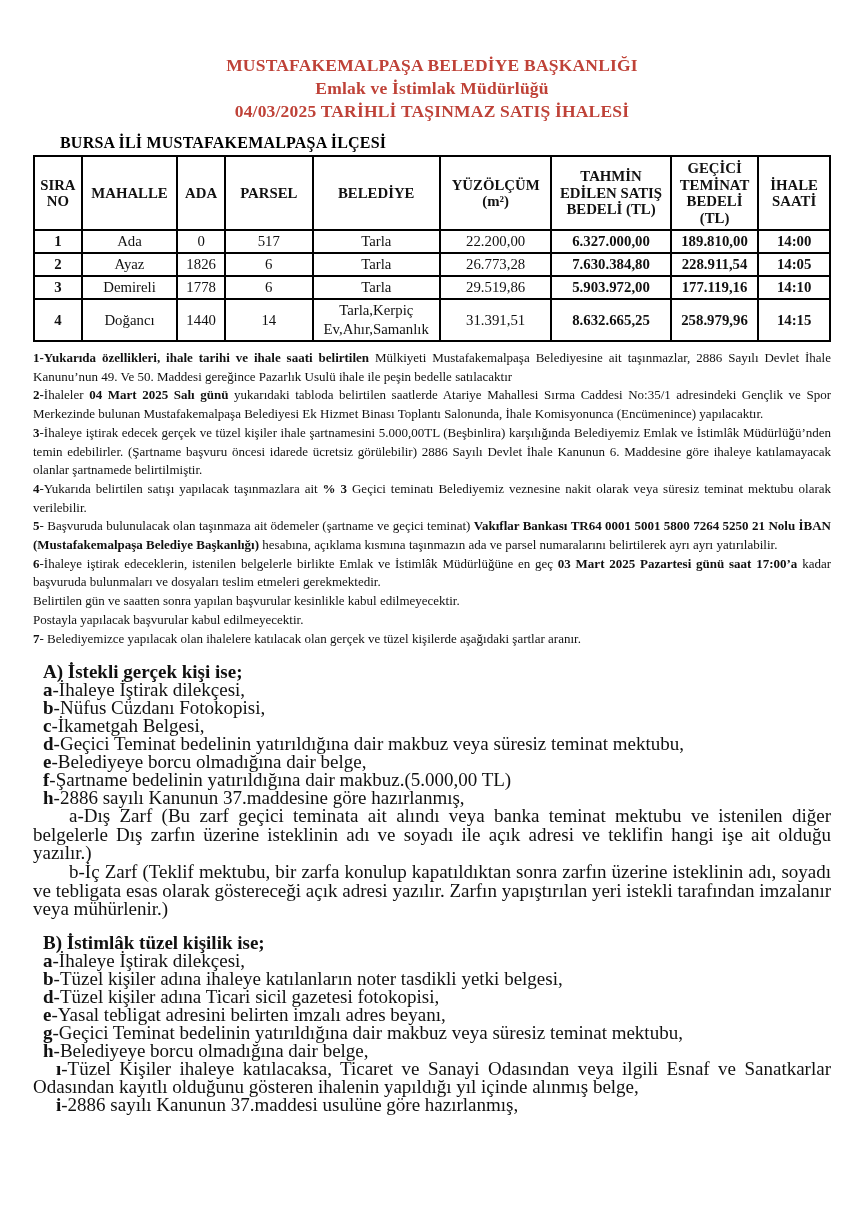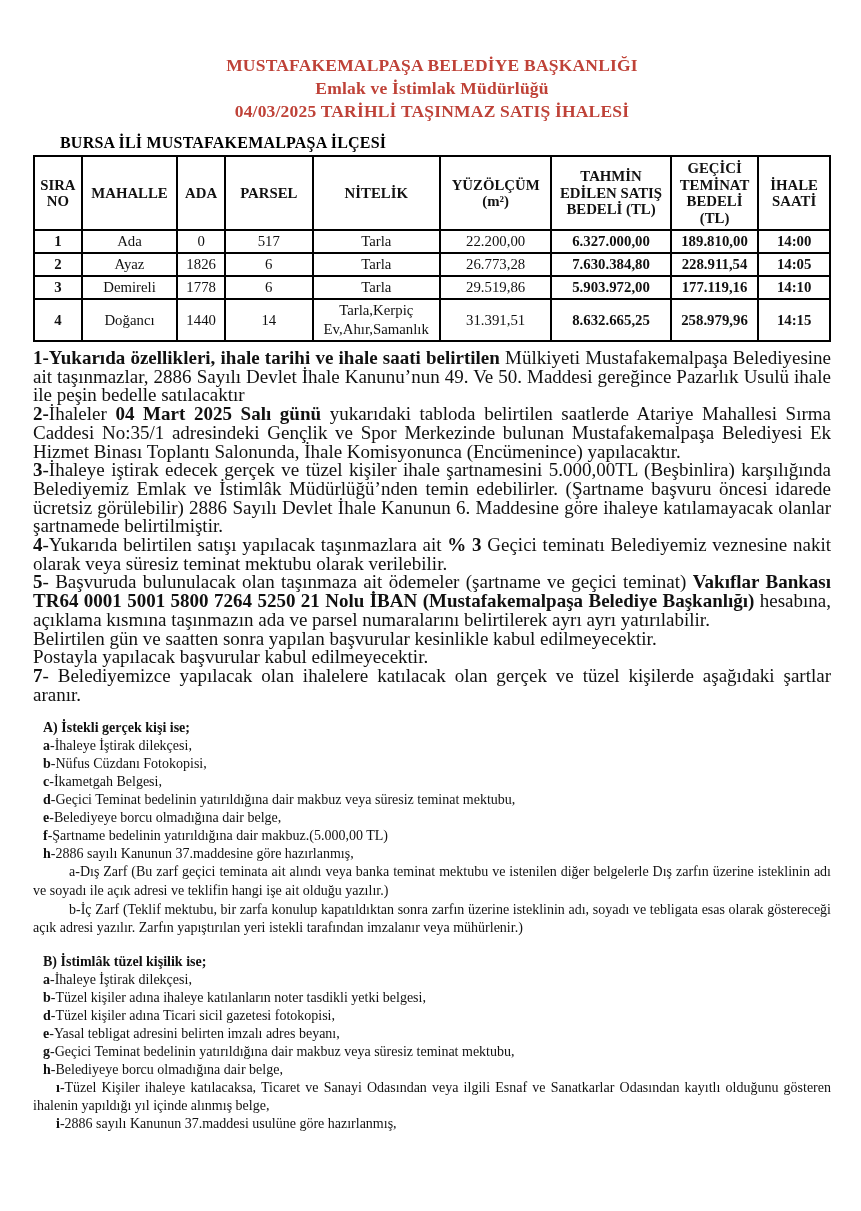--- a/index.html
+++ b/index.html
@@ -72,31 +72,31 @@
   col.c2 { width: 6%; }
   col.c3 { width: 11%; }
   col.c4 { width: 16%; }
   col.c5 { width: 14%; }
   col.c6 { width: 15%; }
   col.c7 { width: 11%; }
   col.c8 { width: 9%; }
   
   .body-text {
     margin-top: 7px;
-    font-size: 19px;
+    font-size: 13px;
     line-height: 18.7px;
   }
   .body-text p {
     margin: 0;
     text-align: justify;
   }
   
   .section {
     margin-top: 15px;
-    font-size: 14px;
+    font-size: 19px;
     line-height: 18px;
     padding-left: 10px;
   }
   .section .sec-title {
     font-weight: bold;
     margin: 0;
   }
   .section p.item { margin: 0; }
   .section p.zarf {
     margin: 0 0 0 -10px;
@@ -134,21 +134,21 @@
         <col class="c6">
         <col class="c7">
         <col class="c8">
     </colgroup>
     <thead>
       <tr>
         <th>SIRA NO</th>
         <th>MAHALLE</th>
         <th>ADA</th>
         <th>PARSEL</th>
-        <th>NİTELİK</th>
+        <th>BELEDİYE</th>
         <th>YÜZÖLÇÜM (m²)</th>
         <th>TAHMİN EDİLEN SATIŞ BEDELİ (TL)</th>
         <th>GEÇİCİ TEMİNAT BEDELİ (TL)</th>
         <th>İHALE SAATİ</th>
       </tr>
     </thead>
     <tbody>
       <tr>
         <td class="bold">1</td>
         <td class="left">Ada</td>
@@ -195,20 +195,21 @@
       </tr>
     </tbody>
   </table>
 
   <div class="body-text">
     <p><b>1-Yukarıda özellikleri, ihale tarihi ve ihale saati belirtilen </b>Mülkiyeti Mustafakemalpaşa Belediyesine ait taşınmazlar, 2886 Sayılı Devlet İhale Kanunu’nun 49. Ve 50. Maddesi gereğince Pazarlık Usulü ihale ile peşin bedelle satılacaktır</p>
     <p><b>2-</b>İhaleler <b>04 Mart 2025 Salı günü </b>yukarıdaki tabloda belirtilen saatlerde Atariye Mahallesi Sırma Caddesi No:35/1 adresindeki Gençlik ve Spor Merkezinde bulunan Mustafakemalpaşa Belediyesi Ek Hizmet Binası Toplantı Salonunda, İhale Komisyonunca (Encümenince) yapılacaktır.</p>
     <p><b>3</b>-İhaleye iştirak edecek gerçek ve tüzel kişiler ihale şartnamesini 5.000,00TL (Beşbinlira) karşılığında Belediyemiz Emlak ve İstimlâk Müdürlüğü’nden temin edebilirler. (Şartname başvuru öncesi idarede ücretsiz görülebilir) 2886 Sayılı Devlet İhale Kanunun 6. Maddesine göre ihaleye katılamayacak olanlar şartnamede belirtilmiştir.</p>
     <p><b>4</b>-Yukarıda belirtilen satışı yapılacak taşınmazlara ait <b>% 3 </b>Geçici teminatı Belediyemiz veznesine nakit olarak veya süresiz teminat mektubu olarak verilebilir.</p>
     <p><b>5</b>- Başvuruda bulunulacak olan taşınmaza ait ödemeler (şartname ve geçici teminat) <b>Vakıflar Bankası TR64 0001 5001 5800 7264 5250 21 Nolu İBAN (Mustafakemalpaşa Belediye Başkanlığı) </b>hesabına, açıklama kısmına taşınmazın ada ve parsel numaralarını belirtilerek ayrı ayrı yatırılabilir.</p>
+    <p><b>6</b>-İhaleye iştirak edeceklerin, istenilen belgelerle birlikte Emlak ve İstimlâk Müdürlüğüne en geç <b>03 Mart 2025 Pazartesi günü saat 17:00’a </b>kadar başvuruda bulunmaları ve dosyaları teslim etmeleri gerekmektedir.</p>
     <p>Belirtilen gün ve saatten sonra yapılan başvurular kesinlikle kabul edilmeyecektir.</p>
     <p>Postayla yapılacak başvurular kabul edilmeyecektir.</p>
     <p><b>7</b>- Belediyemizce yapılacak olan ihalelere katılacak olan gerçek ve tüzel kişilerde aşağıdaki şartlar aranır.</p>
   </div>
 
   <div class="section">
     <p class="sec-title">A) İstekli gerçek kişi ise;</p>
     <p class="item"><b>a</b>-İhaleye İştirak dilekçesi,</p>
     <p class="item"><b>b</b>-Nüfus Cüzdanı Fotokopisi,</p>
     <p class="item"><b>c</b>-İkametgah Belgesi,</p>

